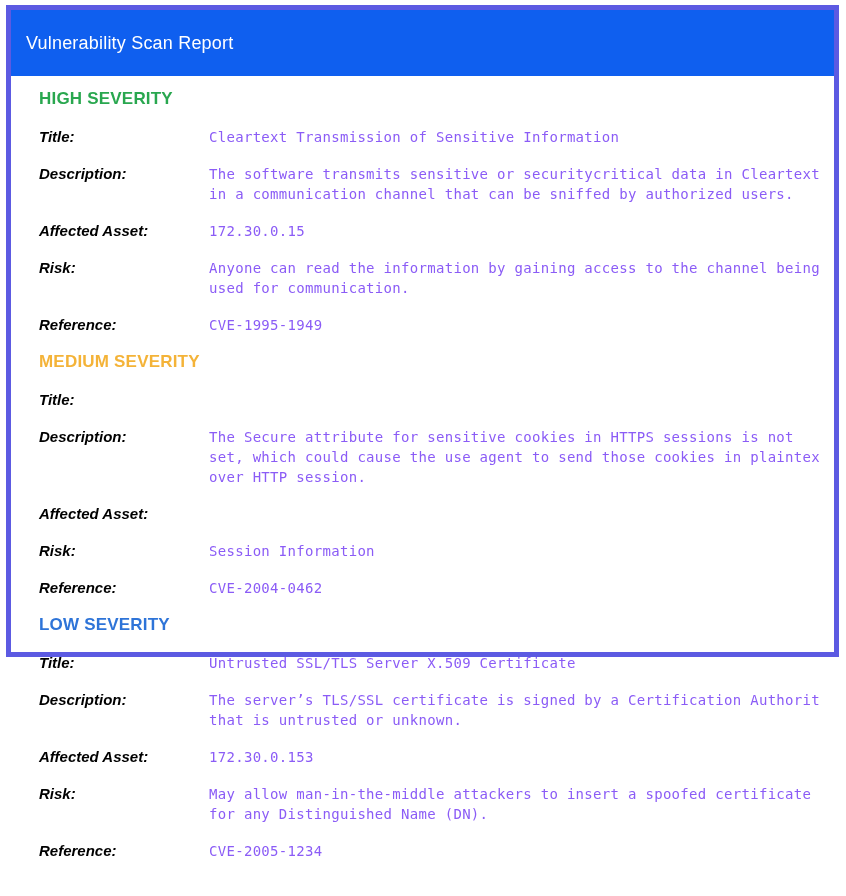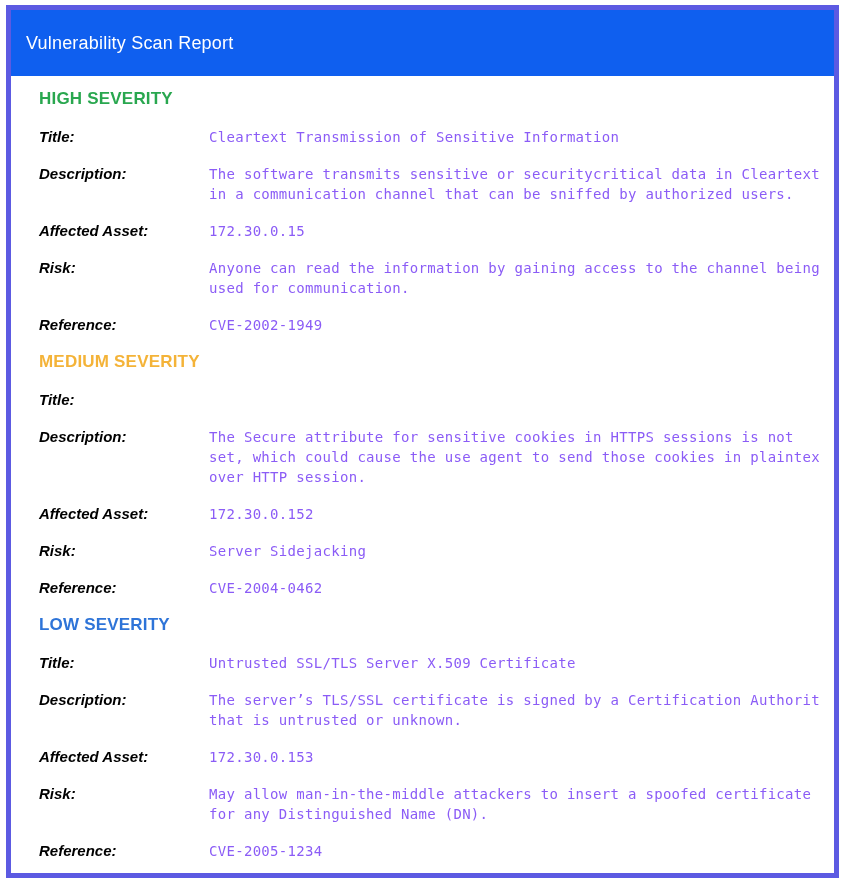--- a/index.html
+++ b/index.html
@@ -13,21 +13,21 @@
   html, body {
     width: 846px; height: 896px;
     background: #ffffff;
     font-family: "Liberation Sans", sans-serif;
     position: relative;
     overflow: hidden;
   }
   .frame {
     position: absolute;
     left: 6px; top: 5px;
-    width: 833px; height: 873px;
+    width: 833px; height: 652px;
     border: 5px solid var(--border);
     background: #ffffff;
   }
   .report-header {
     height: 66px;
     background: var(--header_bg);
     display: flex;
     align-items: center;
     padding-left: 15px;
   }
@@ -102,43 +102,42 @@
         <div class="field-label">Affected Asset:</div>
         <div class="field-value">172.30.0.15</div>
       </div>
       <div class="field-row">
         <div class="field-label">Risk:</div>
         <div class="field-value">Anyone can read the information by gaining access to the channel being
 used for communication.</div>
       </div>
       <div class="field-row">
         <div class="field-label">Reference:</div>
-        <div class="field-value">CVE-2002-1949</div>
+        <div class="field-value">CVE-1995-1949</div>
       </div>
     </div>
 
     <div class="section">
       <div class="severity-heading sev-medium">MEDIUM SEVERITY</div>
 
       <div class="field-row">
         <div class="field-label">Title:</div>
       </div>
       <div class="field-row">
         <div class="field-label">Description:</div>
         <div class="field-value">The Secure attribute for sensitive cookies in HTTPS sessions is not
 set, which could cause the use agent to send those cookies in plaintext
 over HTTP session.</div>
       </div>
       <div class="field-row">
         <div class="field-label">Affected Asset:</div>
-        <div class="field-value">172.30.0.152</div>
       </div>
       <div class="field-row">
         <div class="field-label">Risk:</div>
-        <div class="field-value">Server Sidejacking</div>
+        <div class="field-value">Session Information</div>
       </div>
       <div class="field-row">
         <div class="field-label">Reference:</div>
         <div class="field-value">CVE-2004-0462</div>
       </div>
     </div>
 
     <div class="section">
       <div class="severity-heading sev-low">LOW SEVERITY</div>
 

